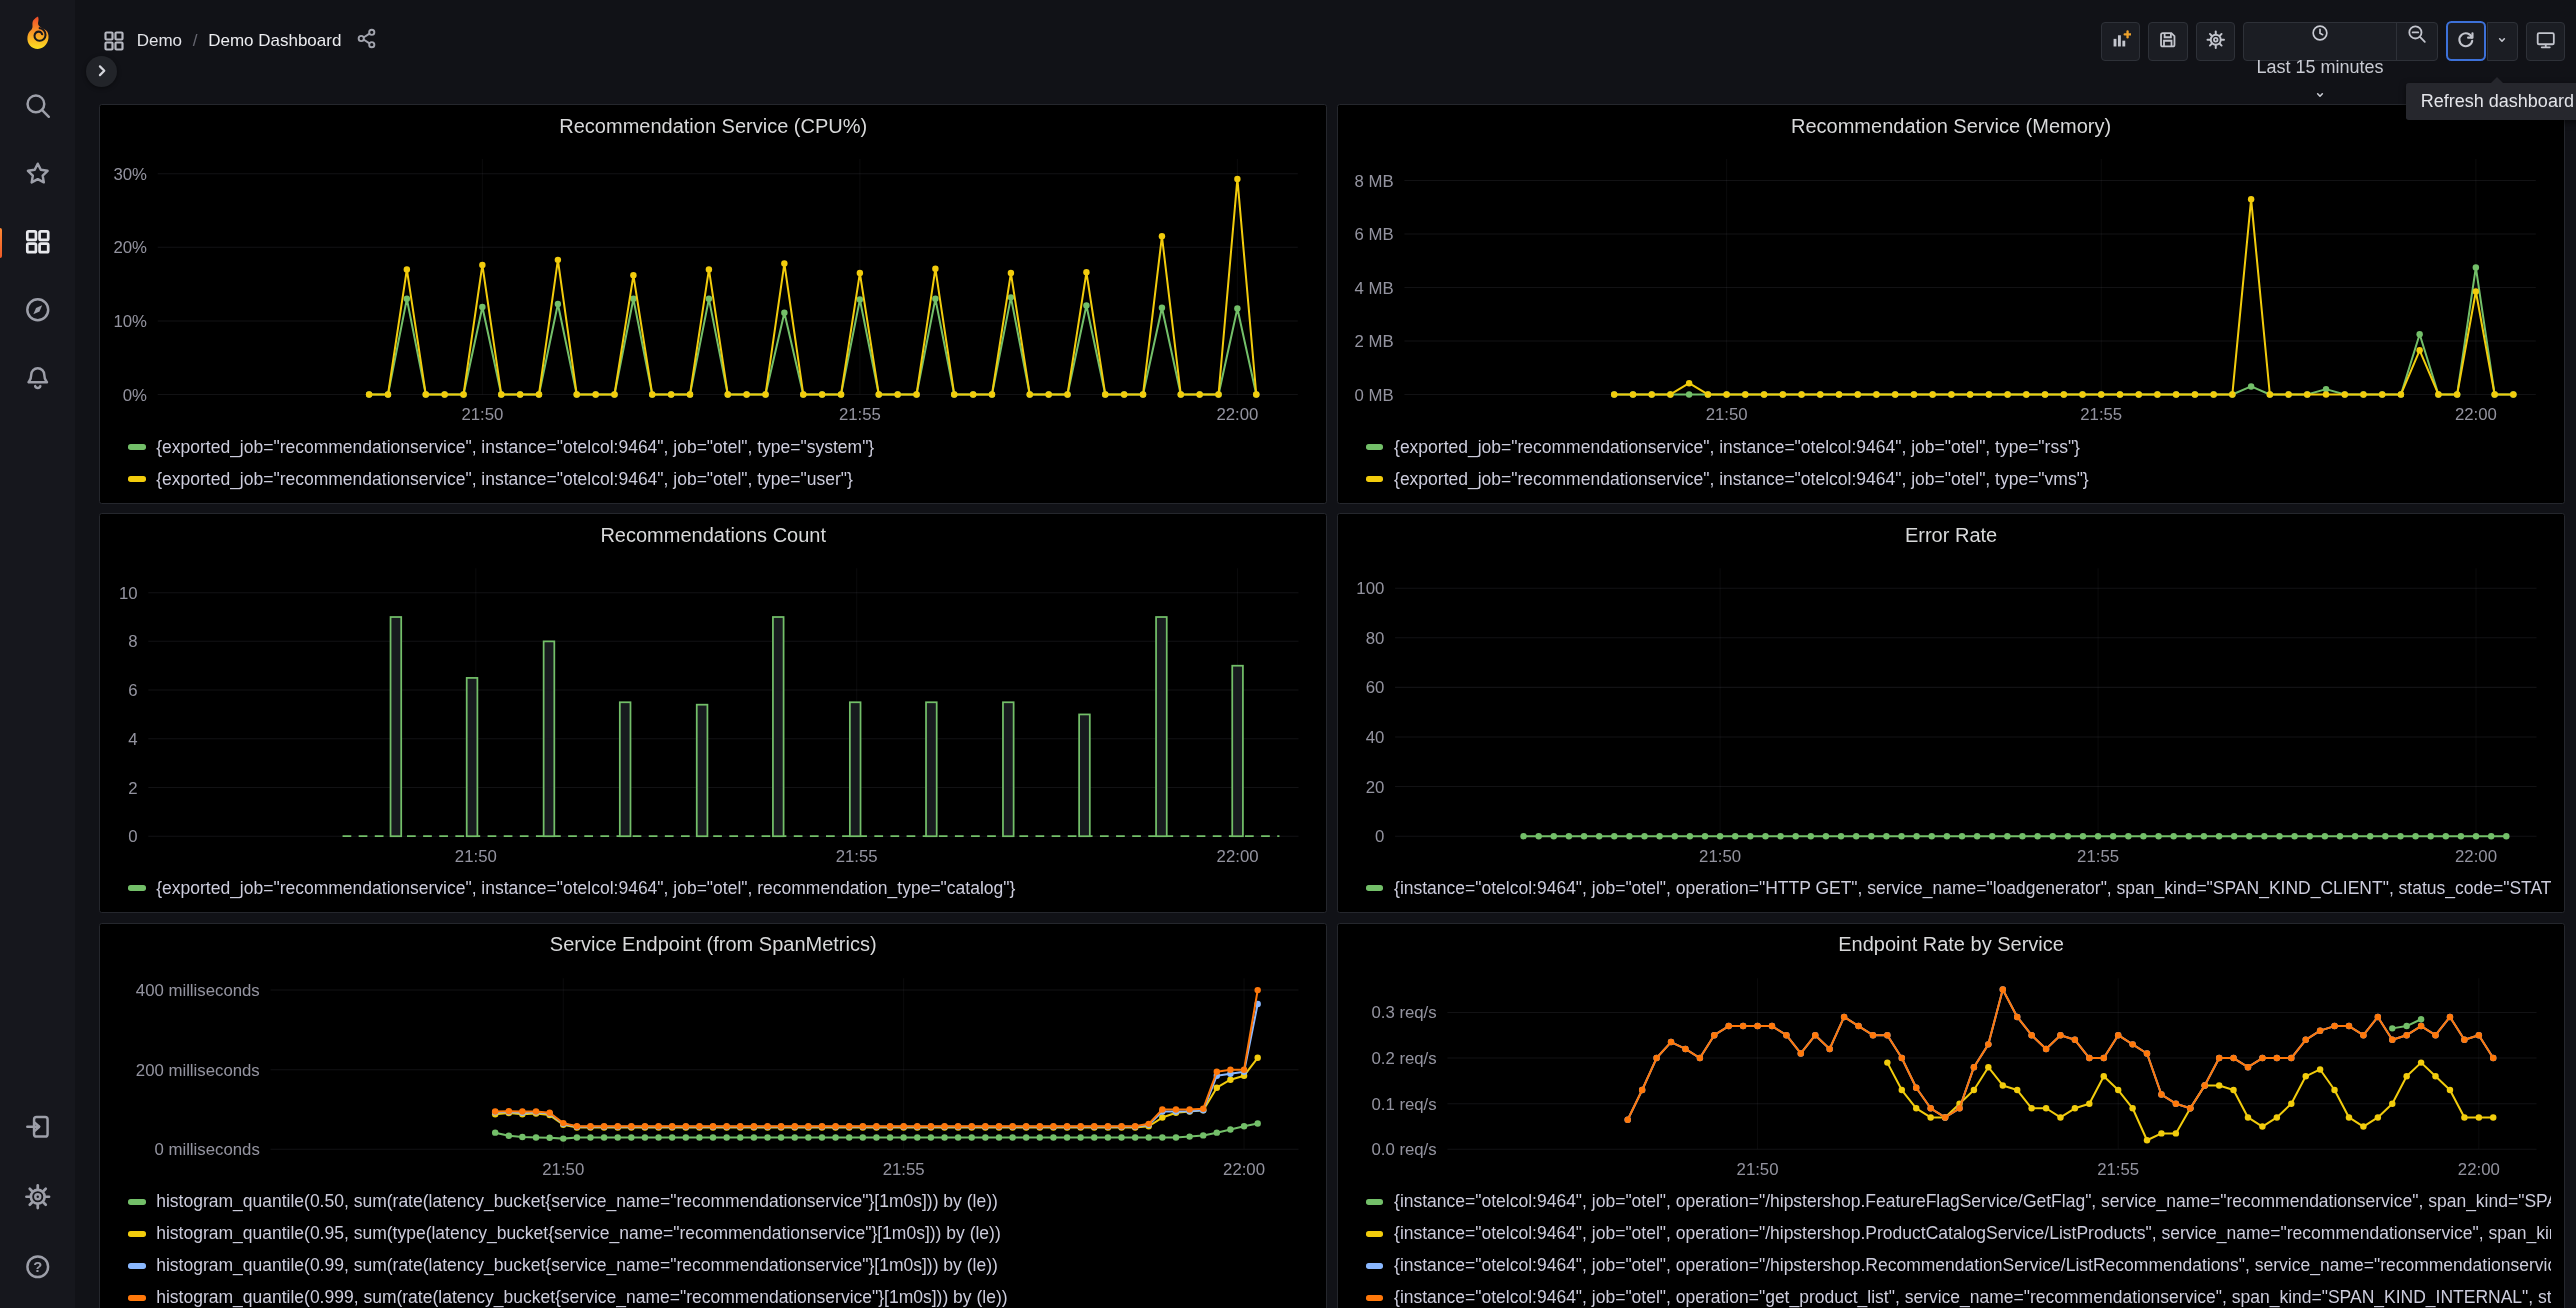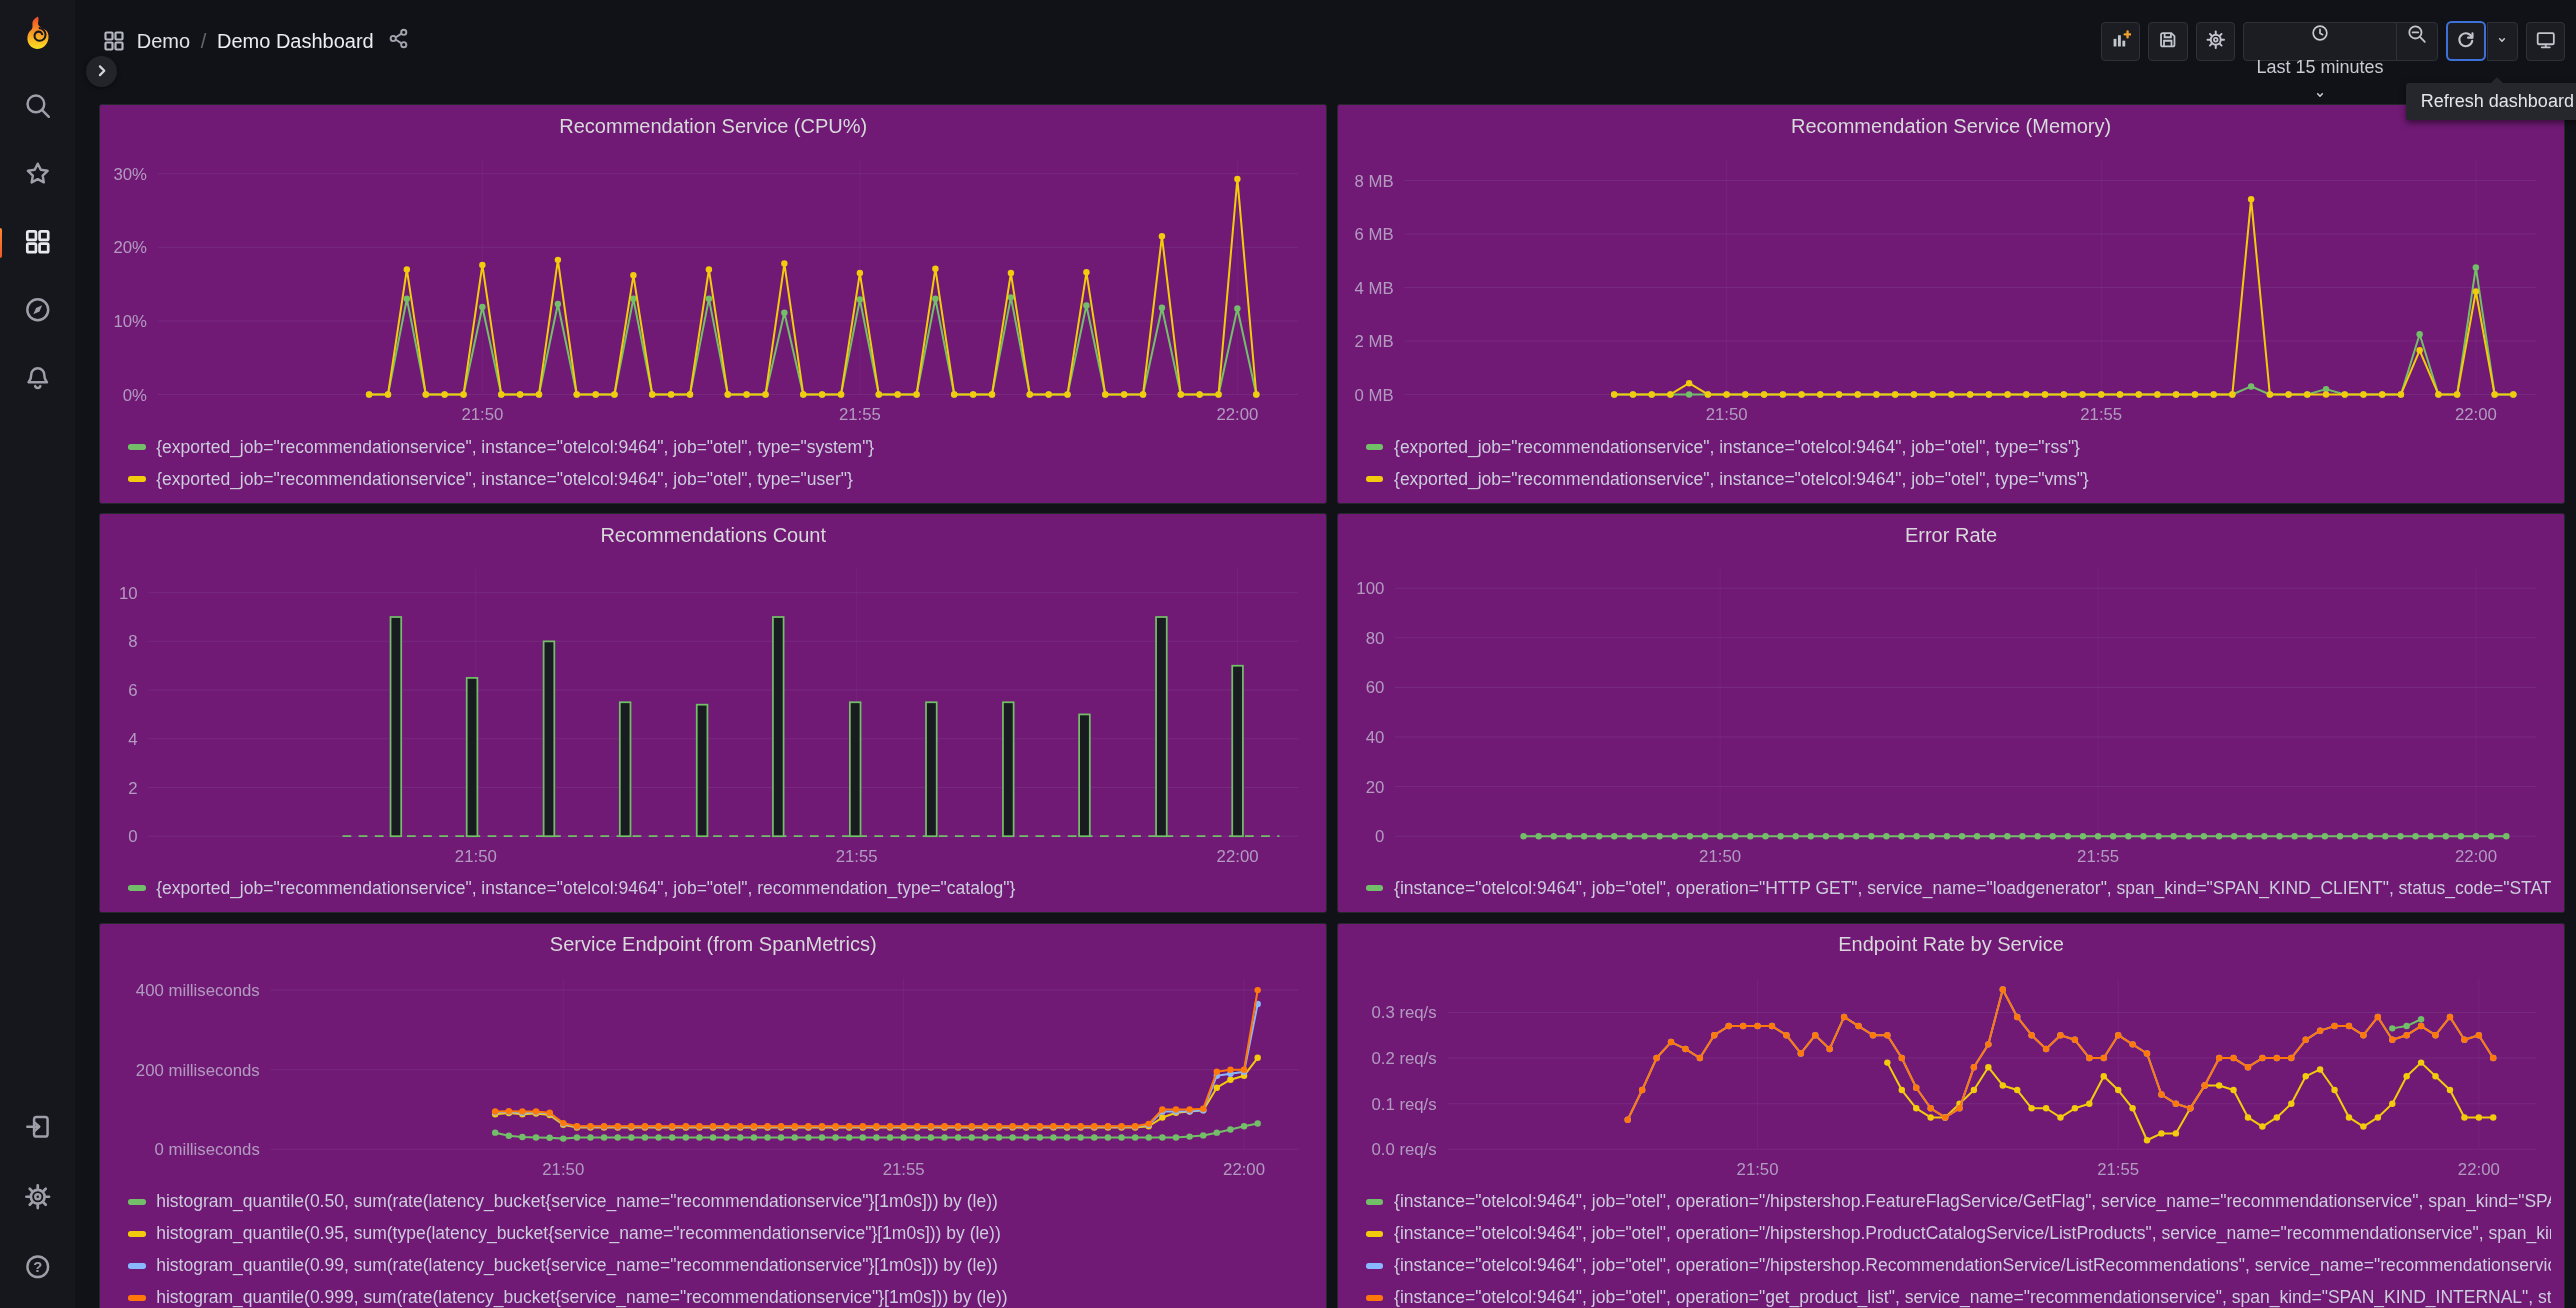--- a/index.html
+++ b/index.html
@@ -32,21 +32,21 @@
     display:flex; align-items:center; justify-content:center;
     box-shadow:0 1.3px 4px rgba(0,0,0,.45);
   }
   .expand-btn svg { width:17.5px; height:17.5px; }
 
   
   .header {
     position:absolute; left:75px; top:0; right:0; height:82px;
     display:flex; align-items:center; padding:0 10.7px 0 27px;
   }
-  .breadcrumb { display:flex; align-items:center; gap:10.7px; font-size:20px; }
+  .breadcrumb { display:flex; align-items:center; gap:10.7px; font-size:17px; }
   .crumb-icon { color:#b6b8c1; display:flex; }
   .crumb-icon svg { width:24px; height:24px; }
   .breadcrumb a { color:#e2e3e8; text-decoration:none; }
   .breadcrumb .sep { color:rgba(204,204,220,0.45); }
   .breadcrumb .current { color:#ecedf0; }
   .share-btn { color:#a2a4ae; display:flex; margin-left:2.7px; }
   .share-btn svg { width:23px; height:23px; }
 
   .toolbar { margin-left:auto; display:flex; align-items:center; gap:8px; }
   .tb-btn {
@@ -88,21 +88,21 @@
     width:0; height:0; border-left:6.7px solid transparent; border-right:6.7px solid transparent;
     border-bottom:6.7px solid #26272d;
   }
 
   
   .grid {
     position:absolute; left:99px; top:104px; right:10.7px;
     display:grid; grid-template-columns:1fr 1fr; grid-auto-rows:400px; gap:9.4px;
   }
   .panel {
-    background:#701a75; border:0.7px solid #25272d; border-radius:2.7px;
+    background:#000000; border:0.7px solid #25272d; border-radius:2.7px;
     display:flex; flex-direction:column; overflow:hidden;
   }
   .panel-header {
     height:42px; flex:none; display:flex; align-items:center; justify-content:center;
     font-size:20px; font-weight:500; color:#d8d9da;
   }
   .panel-plot { flex:1 1 auto; min-height:0; margin:0 6.7px 0 4px; }
   .panel-plot svg { display:block; font-family:inherit; }
   .panel-legend { flex:none; padding:2.7px 13.4px 8px 28px; }
   .legend-row {

